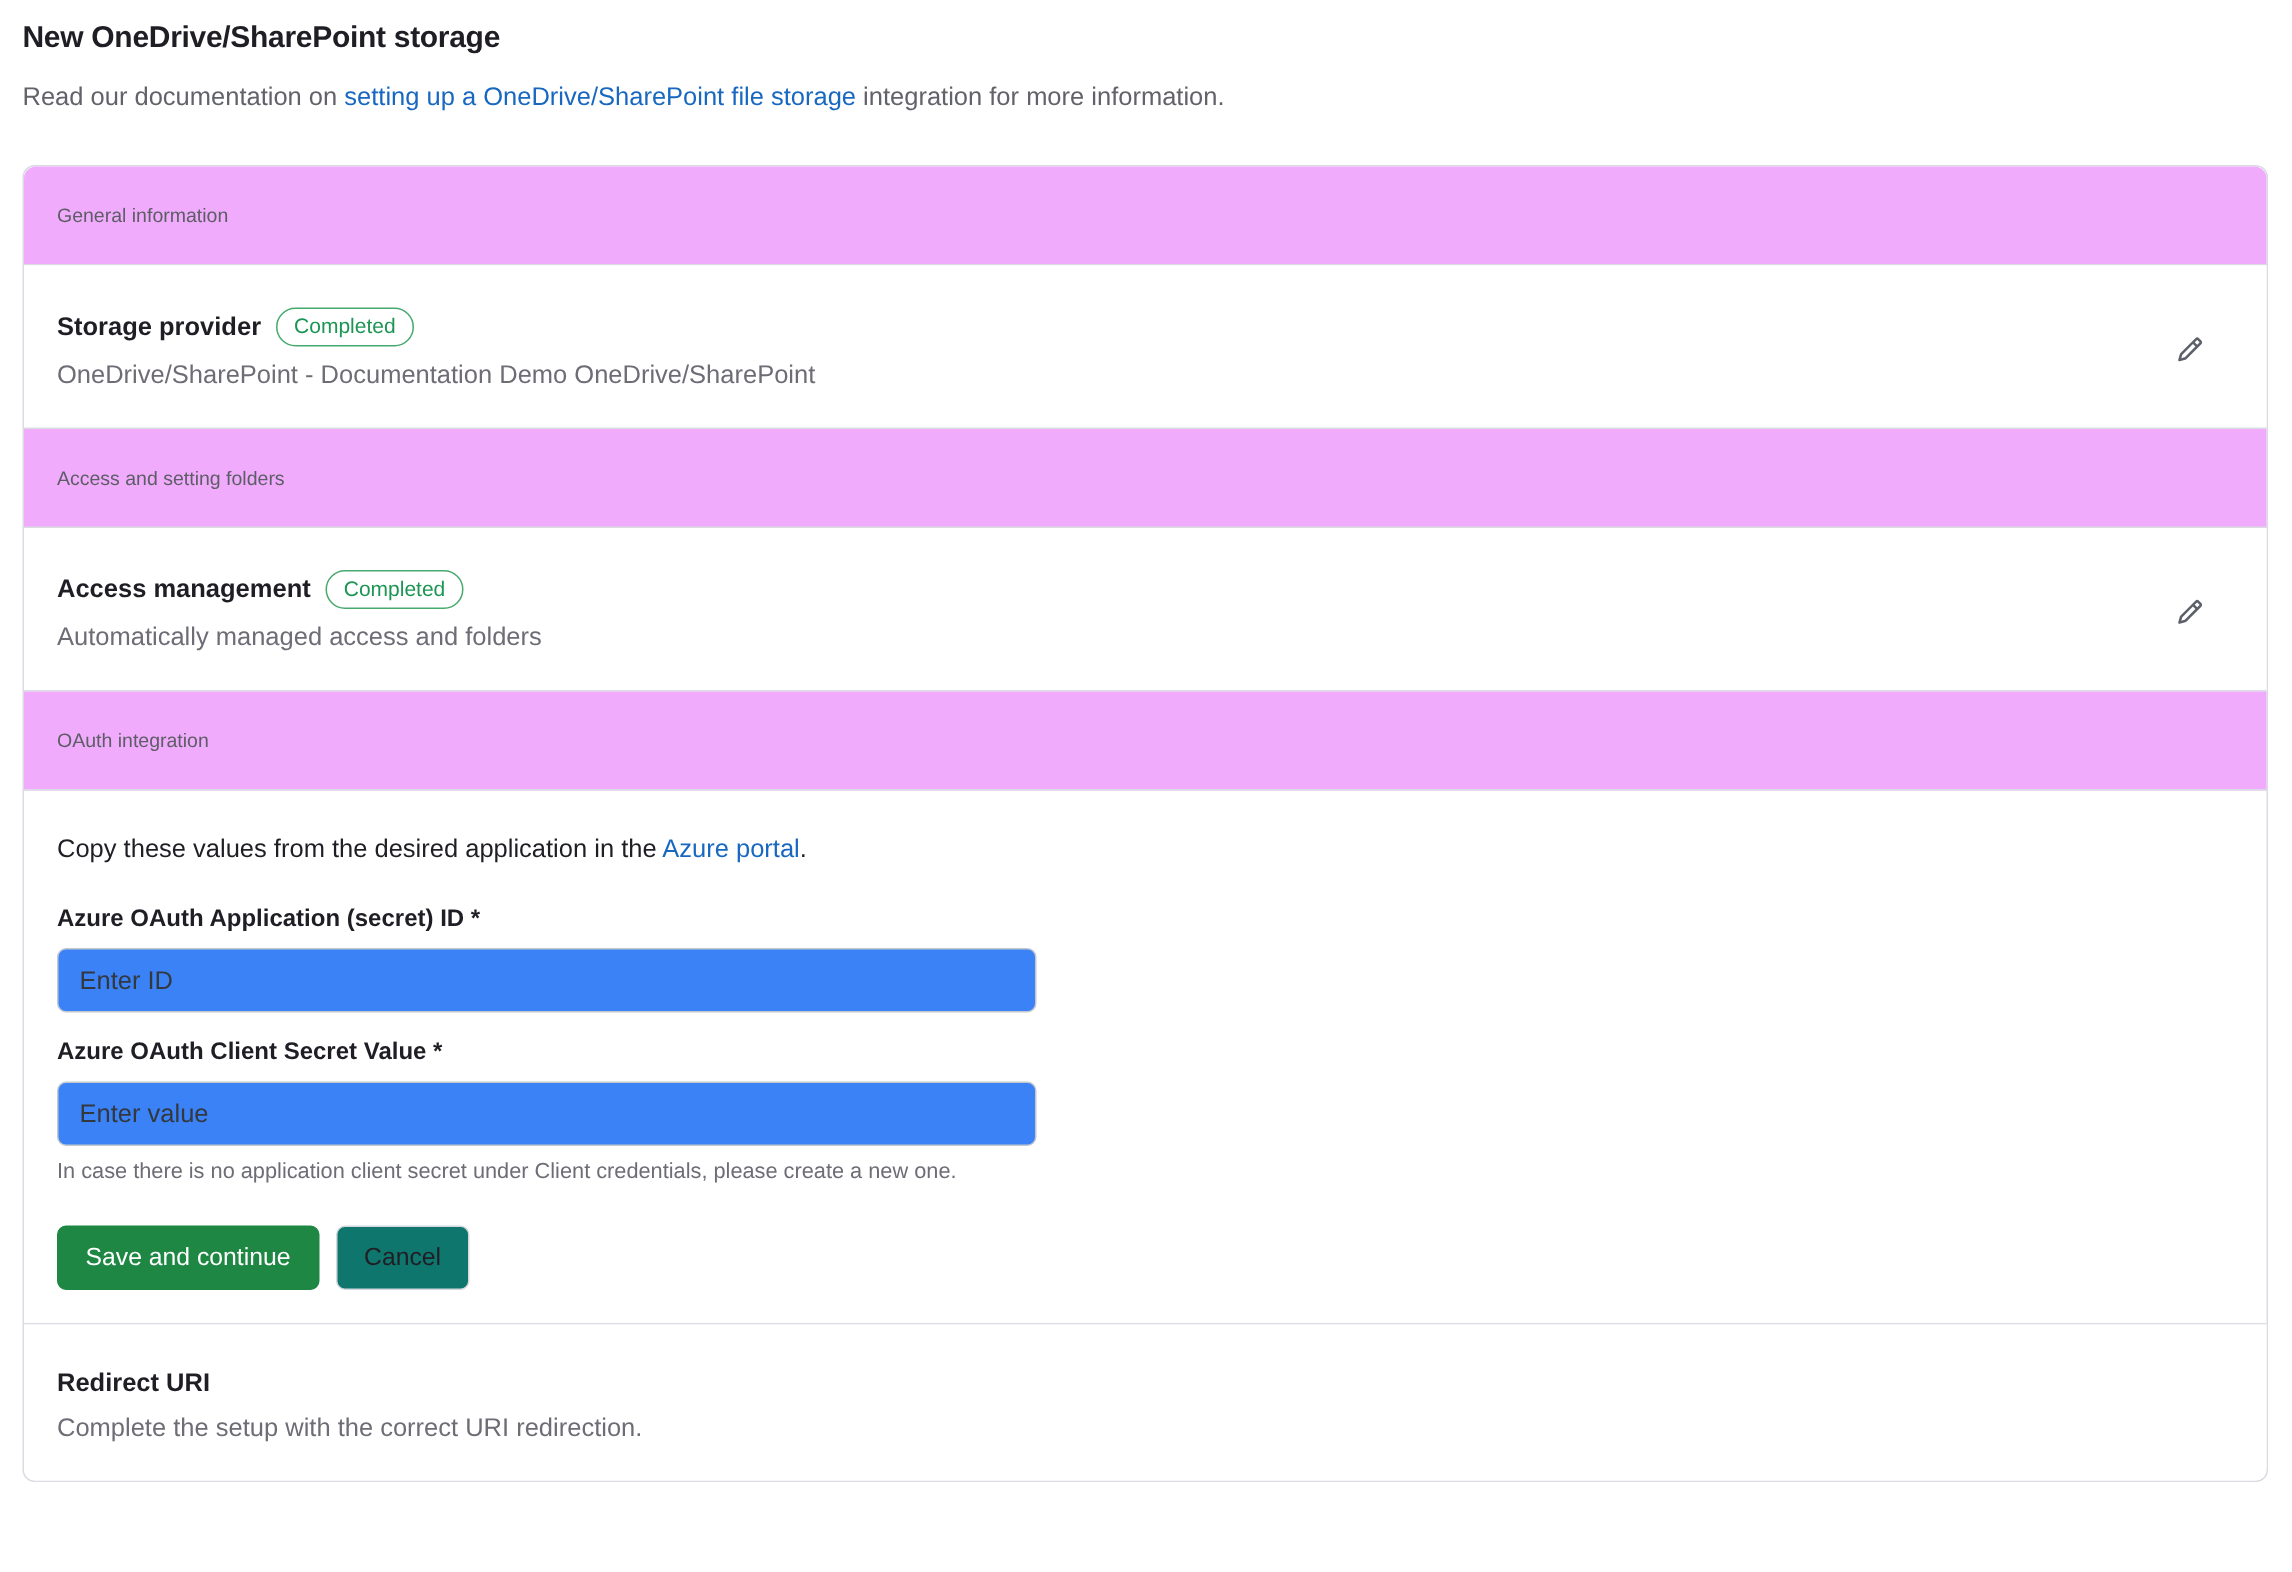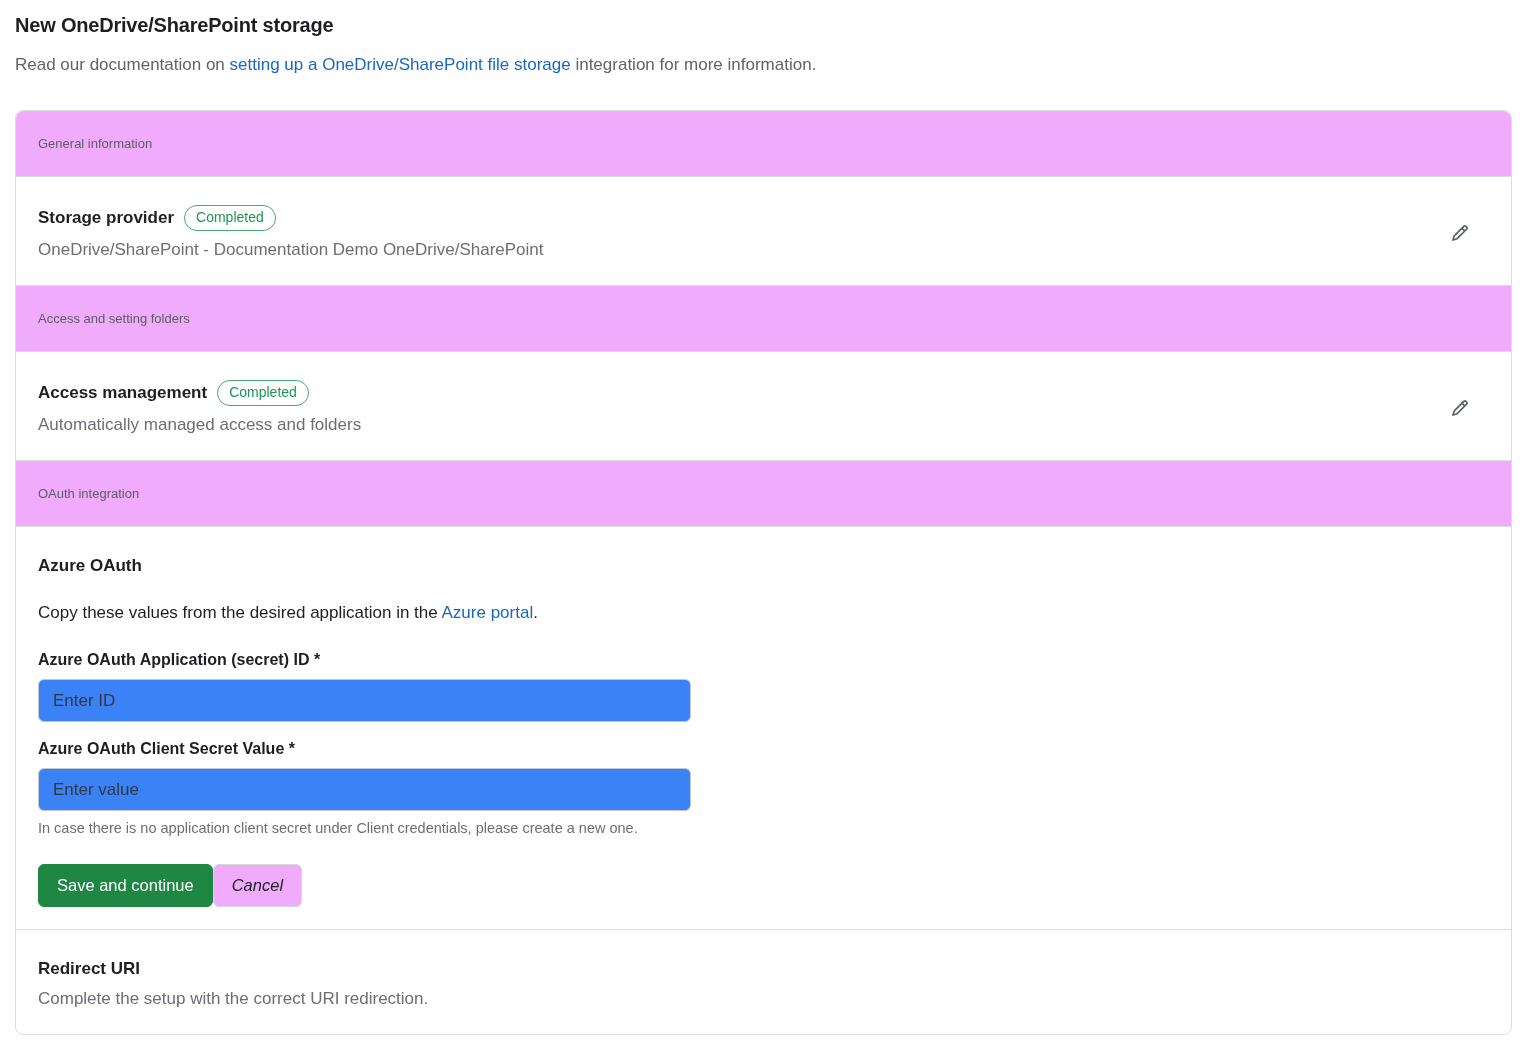--- a/index.html
+++ b/index.html
@@ -136,40 +136,40 @@
   .text-input::placeholder { color: #33383f; opacity: 1; }
   .field { margin-bottom: 18px; }
   .field.tight { margin-bottom: 0; }
   .help-text {
     font-size: 14.5px;
     color: #6e6d76;
     margin: 9px 0 0;
   }
   .btn-row {
     display: flex;
+    gap: 11px;
     margin-top: 28px;
   }
   .btn {
     height: 43px;
     border-radius: 6px;
     font-size: 16.5px;
     font-family: "Liberation Sans", sans-serif;
     cursor: pointer;
     padding: 0 18px;
   }
   .btn-primary {
     background: var(--accent-green, #1e8743);
     border: 1px solid var(--accent-green, #1e8743);
     color: #ffffff;
   }
   .btn-secondary {
-    background: #f0abfc;
+    background: #0f766e;
     border: 1px solid #d4d8dd;
     color: #1f1e24;
-    font-style: italic;
   }
 </style>
 </head>
 <body>
 
 <div class="page">
 
   <h1 class="page-title">New OneDrive/SharePoint storage</h1>
 
   <p class="subtitle"><span>Read our documentation on </span><a href="#">setting up a OneDrive/SharePoint file storage</a><span> integration for more information.</span></p>
@@ -210,21 +210,20 @@
           <svg width="18" height="18" viewBox="0 0 16 16" aria-hidden="true">
               <path d="M11.013 1.427a1.75 1.75 0 0 1 2.474 0l1.086 1.086a1.75 1.75 0 0 1 0 2.474l-8.61 8.61c-.21.21-.47.364-.756.445l-3.251.93a.75.75 0 0 1-.927-.928l.929-3.25a1.75 1.75 0 0 1 .445-.758l8.61-8.61Zm.176 4.823L9.75 4.81l-6.286 6.287a.253.253 0 0 0-.064.108l-.558 1.953 1.953-.558a.253.253 0 0 0 .108-.064Zm1.238-3.763a.25.25 0 0 0-.354 0L10.811 3.75l1.439 1.44 1.263-1.263a.25.25 0 0 0 0-.354Z"></path>
             </svg>
         </span>
       </button>
     </div>
 
     <div class="section-header">OAuth integration</div>
 
     <div class="form-section">
-      <h3 class="form-heading">Azure OAuth</h3>
 
       <p class="form-intro"><span>Copy these values from the desired application in the </span><a href="#">Azure portal</a><span>.</span></p>
 
       <div class="field">
         <label class="field-label">Azure OAuth Application (secret) ID *</label>
         <input class="text-input" type="text" placeholder="Enter ID" style="">
       </div>
 
       <div class="field tight">
         <label class="field-label">Azure OAuth Client Secret Value *</label>

